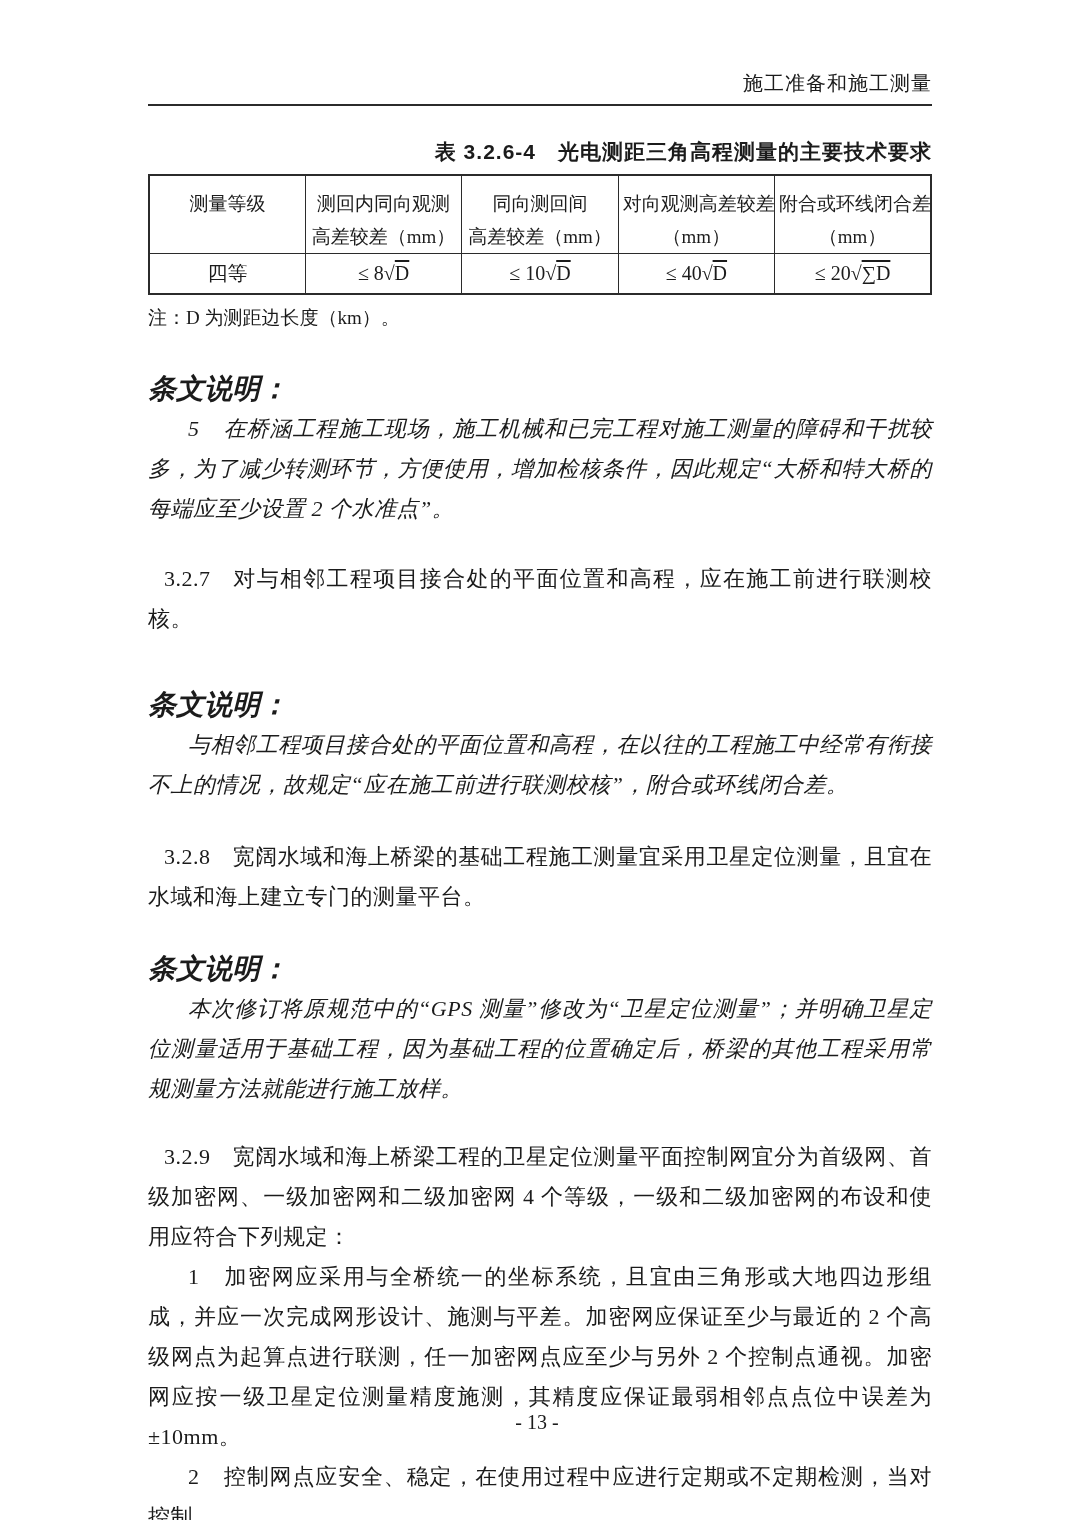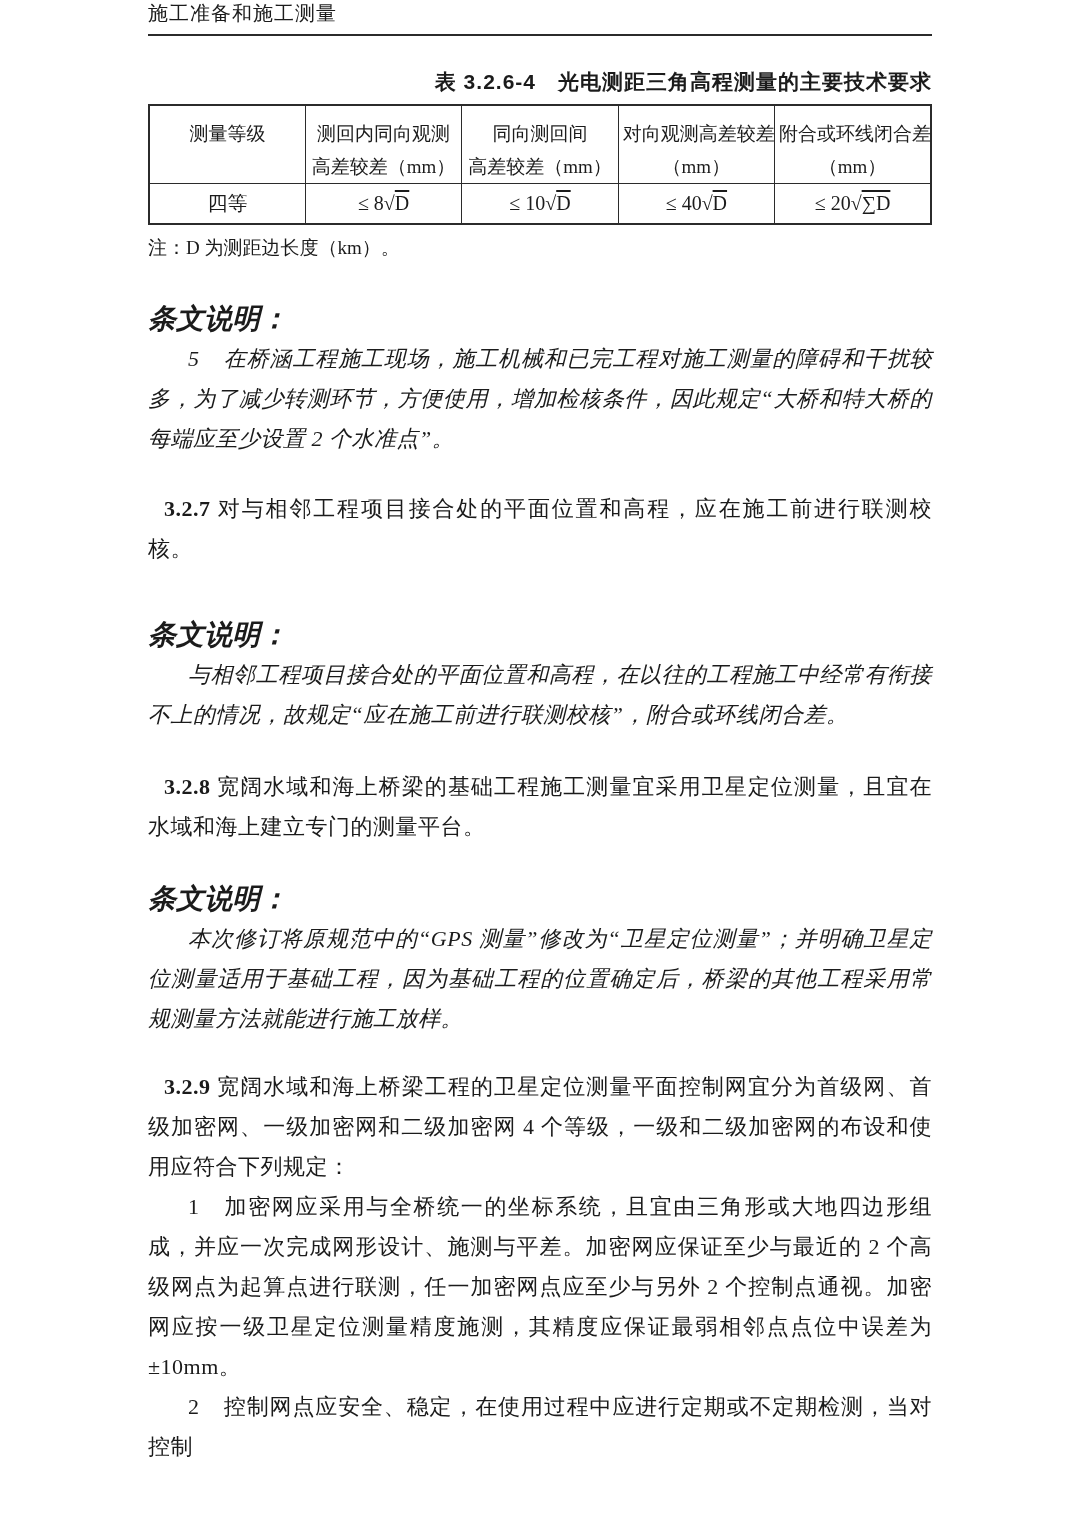--- a/index.html
+++ b/index.html
@@ -9,20 +9,22 @@
     position: relative;
     background: #ffffff;
     color: #1b1b1b;
     font-family: "Liberation Serif", "DejaVu Serif", serif;
     overflow: hidden;
   }
   .margins { padding-left: 148px; padding-right: 142px; }
 
   
   .running-header {
+    padding-top: 70px;
+    text-align: right;
     font-size: 20px;
     letter-spacing: 1px;
   }
   .header-rule {
     margin-top: 7px;
     border-bottom: 2px solid #2b2b2b;
   }
 
   
   .table-caption {
@@ -77,21 +79,21 @@
   .para {
     margin: 0;
     font-size: 22px;
     line-height: 40px;
     text-align: justify;
     letter-spacing: 0.5px;
   }
   .exp { font-style: italic; }
   .indent2 { text-indent: 40px; }
   .clause { text-indent: 16px; }
-  .clause-num { font-weight: bold; margin-right: 6px; }
+  .clause-num { font-weight: normal; margin-right: 22px; }
   .item-num { margin-right: 24px; }
 
   .mt-38 { margin-top: 38px; }
   .mt-30 { margin-top: 30px; }
   .mt-46 { margin-top: 46px; }
   .mt-32 { margin-top: 32px; }
   .mt-28 { margin-top: 28px; }
 
   .footer {
     position: absolute;
@@ -164,14 +166,15 @@
     <p class="exp-label mt-32">条文说明：</p>
     <p class="para exp indent2">本次修订将原规范中的“GPS 测量”修改为“卫星定位测量”；并明确卫星定位测量适用于基础工程，因为基础工程的位置确定后，桥梁的其他工程采用常规测量方法就能进行施工放样。</p>
 
     <p class="para clause mt-28"><span class="clause-num">3.2.9</span><span>宽阔水域和海上桥梁工程的卫星定位测量平面控制网宜分为首级网、首级加密网、一级加密网和二级加密网 4 个等级，一级和二级加密网的布设和使用应符合下列规定：</span></p>
 
     <p class="para indent2"><span class="item-num">1</span><span>加密网应采用与全桥统一的坐标系统，且宜由三角形或大地四边形组成，并应一次完成网形设计、施测与平差。加密网应保证至少与最近的 2 个高级网点为起算点进行联测，任一加密网点应至少与另外 2 个控制点通视。加密网应按一级卫星定位测量精度施测，其精度应保证最弱相邻点点位中误差为±10mm。</span></p>
 
     <p class="para indent2"><span class="item-num">2</span><span>控制网点应安全、稳定，在使用过程中应进行定期或不定期检测，当对控制</span></p>
   </div>
 
+  <div class="footer">- 13 -</div>
 
 </div>
 
 </body></html>

